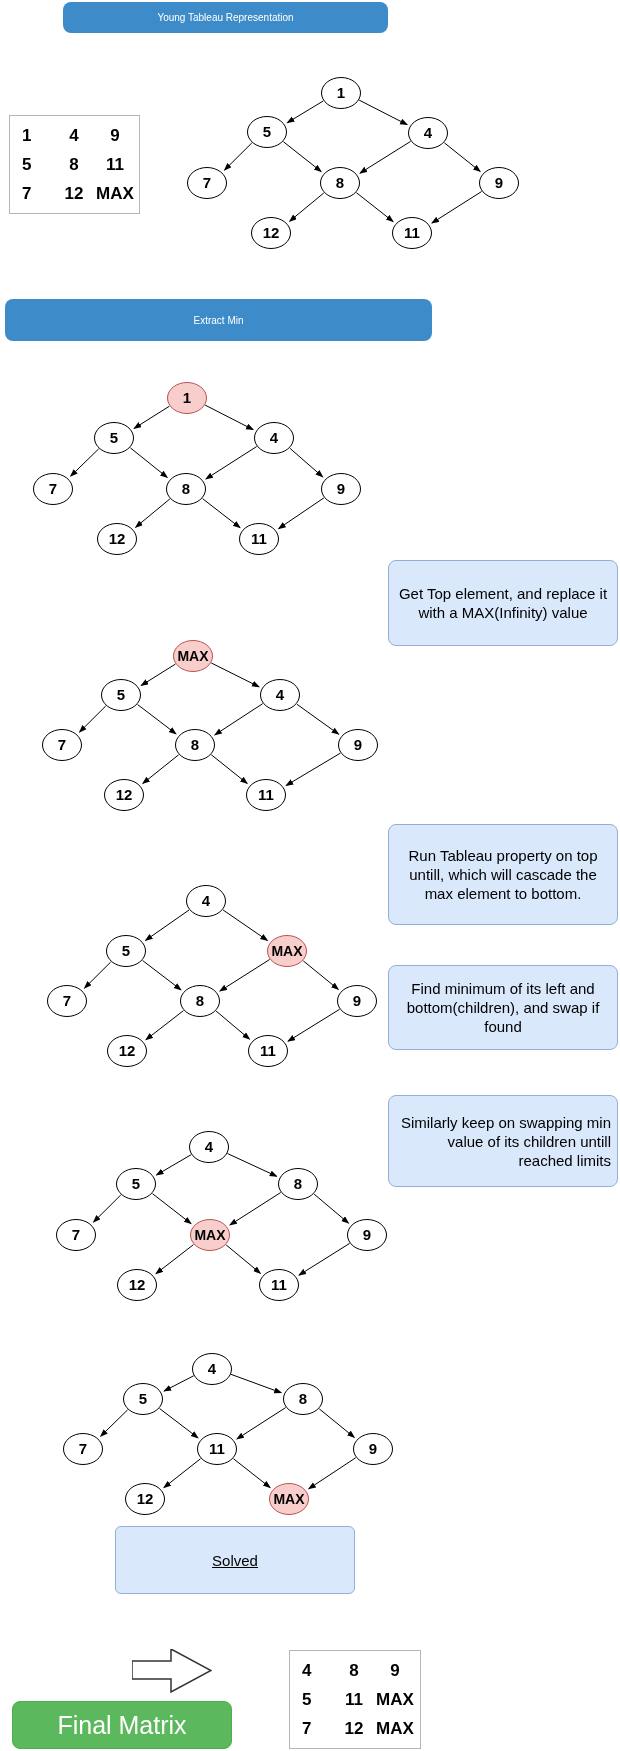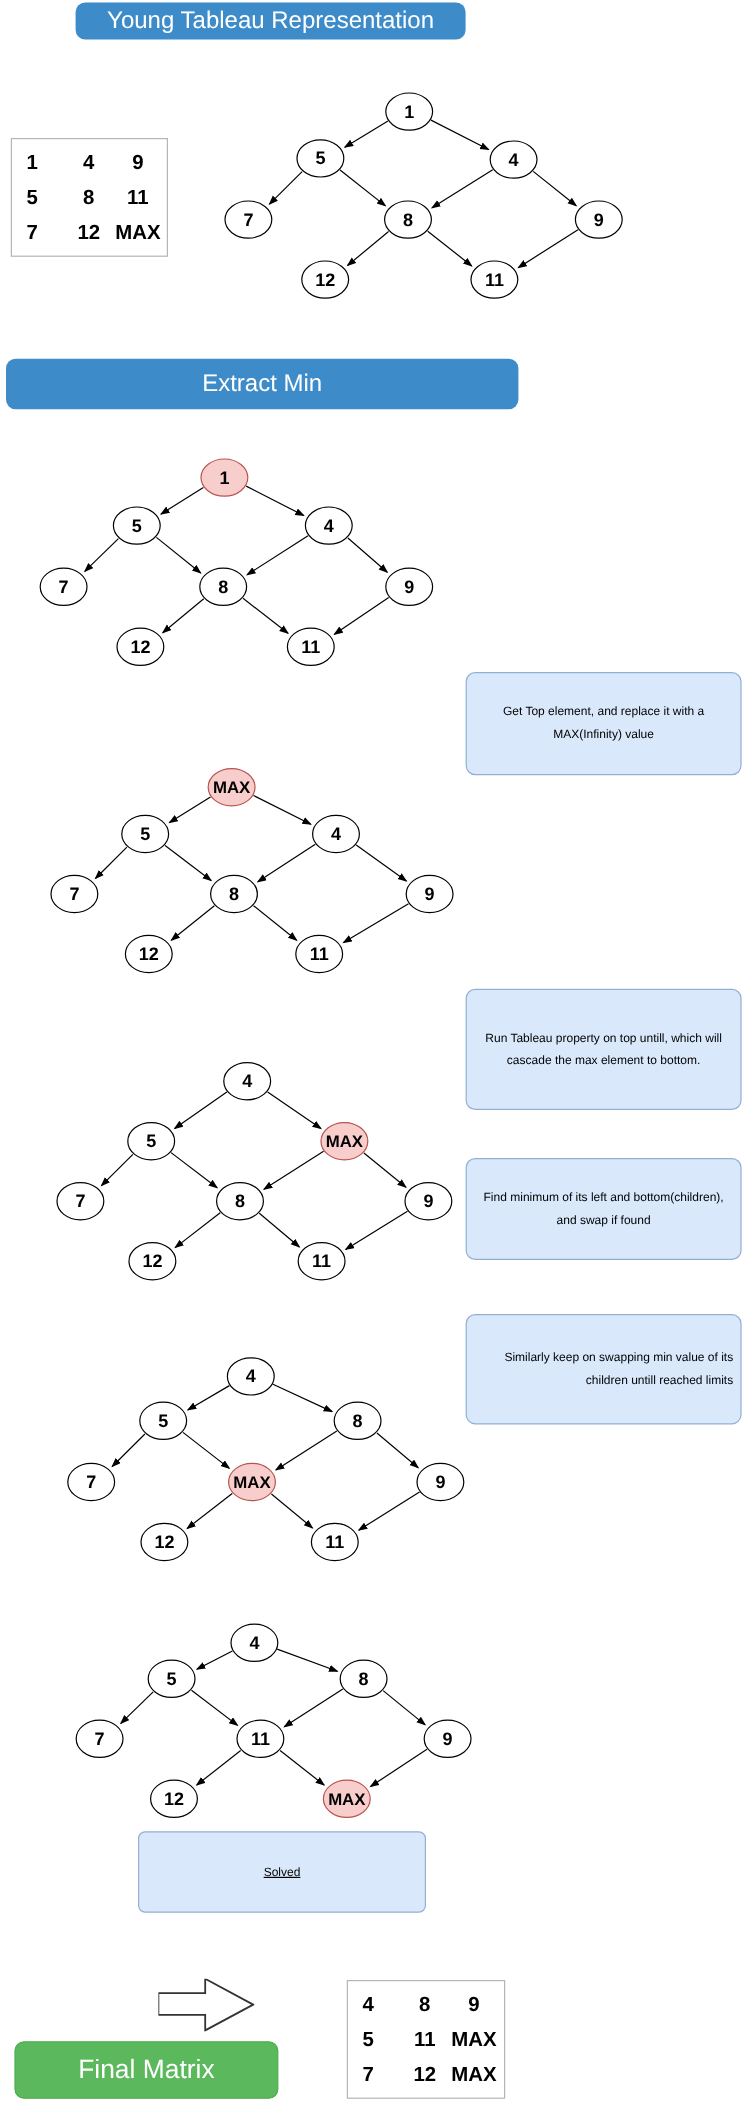--- a/index.html
+++ b/index.html
@@ -2,21 +2,21 @@
 <html style="--header-blue: #3d8cc9; --note-fill: #dae8fc; --note-border: #93afd4; --green-fill: #5cb85c; --green-border: #4cae4c;"><head>
 <meta charset="utf-8">
 <style>
   html,body{margin:0;padding:0;background:#ffffff;}
   body{font-family:"Liberation Sans", sans-serif;}
   .page{position:relative;width:620px;height:1751px;background:#fff;overflow:hidden;}
 
   .bluebar{
     position:absolute;background:var(--header-blue);color:#fff;
     border-radius:8px;display:flex;align-items:center;justify-content:center;
-    font-size:20px;
+    font-size:10px;
   }
   #header1{left:63px;top:2px;width:325px;height:31px;}
   #header2{left:5px;top:299px;width:427px;height:42px;}
 
   .matrix{
     position:absolute;background:#fff;border:1px solid #b5b5b5;
     display:grid;grid-template-columns:30px 44px 1fr;
     padding:6px 6px 6px 12px;box-sizing:border-box;
     font-weight:bold;font-size:17px;color:#000;
     align-content:space-around;row-gap:2px;
@@ -24,35 +24,35 @@
   .matrix .m-cell{display:flex;align-items:center;}
   .matrix .c0{justify-content:flex-start;}
   .matrix .c1{justify-content:center;}
   .matrix .c2{justify-content:center;}
   #matrix1{left:9px;top:115px;width:131px;height:99px;}
   #matrix2{left:289px;top:1650px;width:132px;height:99px;}
 
   .note{
     position:absolute;background:var(--note-fill);border:1px solid var(--note-border);
     border-radius:8px;display:flex;align-items:center;justify-content:center;
-    text-align:center;font-size:10px;line-height:19px;color:#000;
+    text-align:center;font-size:15px;line-height:19px;color:#000;
     padding:16px 6px;box-sizing:border-box;
   }
   #note1{left:388px;top:560px;width:230px;height:86px;}
   #note2{left:388px;top:824px;width:230px;height:101px;}
   #note3{left:388px;top:965px;width:230px;height:85px;}
   #note4{left:388px;top:1095px;width:230px;height:92px;text-align:right;}
   #solved{left:115px;top:1526px;width:240px;height:68px;border-radius:6px;text-decoration:underline;}
 
   #arrow-icon{position:absolute;left:132px;top:1649px;width:80px;height:44px;}
 
   #greenbox{
     position:absolute;left:12px;top:1701px;width:218px;height:46px;
     background:var(--green-fill);border:1px solid var(--green-border);
-    border-radius:8px;color:#fff;font-size:22px;
+    border-radius:8px;color:#fff;font-size:25px;
     display:flex;align-items:center;justify-content:center;
   }
 
   #graph-canvas{position:absolute;left:0;top:0;pointer-events:none;}
 </style>
 </head>
 <body>
 
 <div class="page">
 

